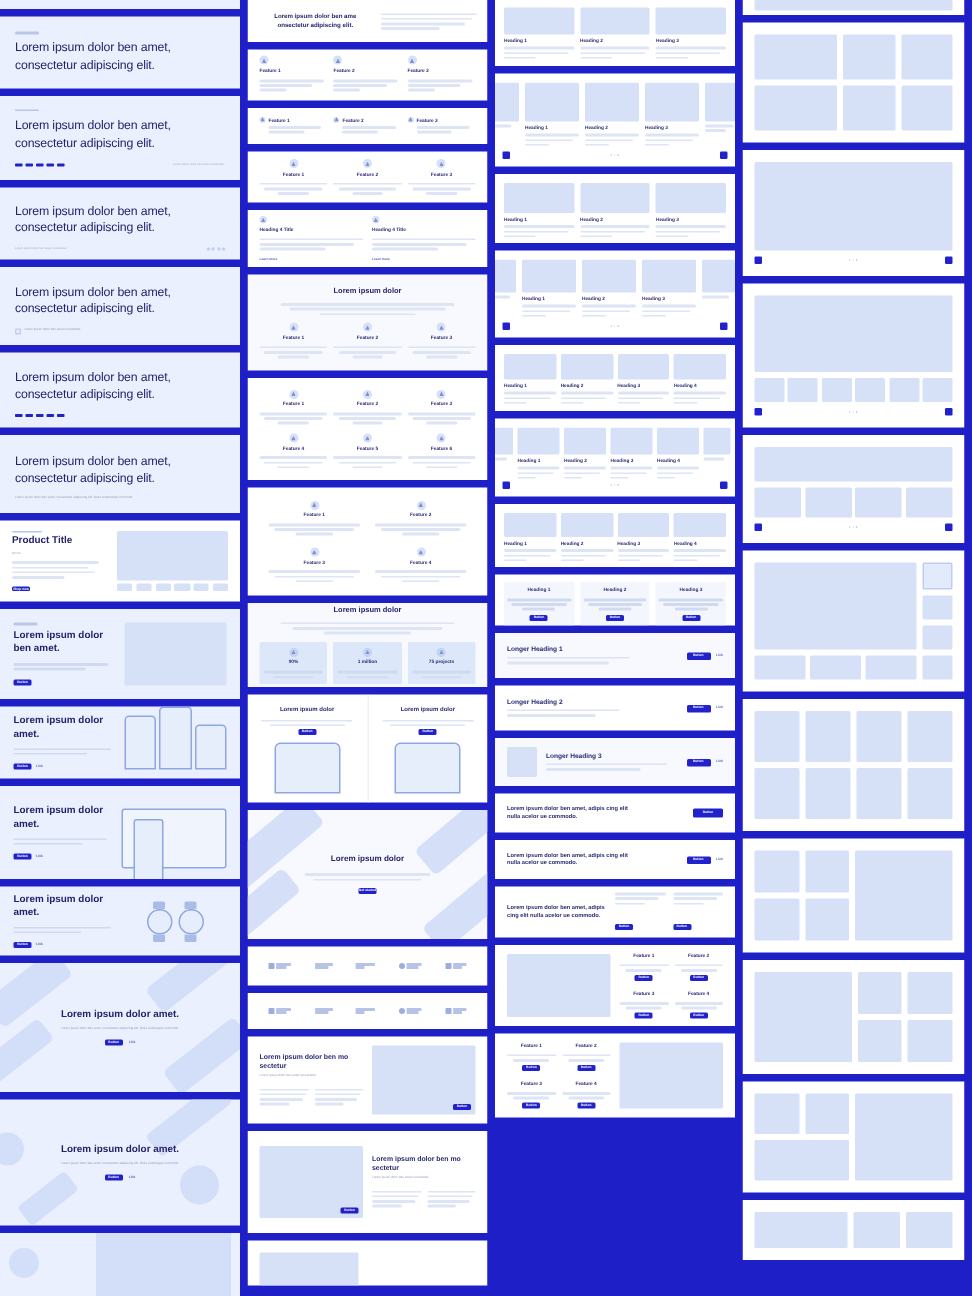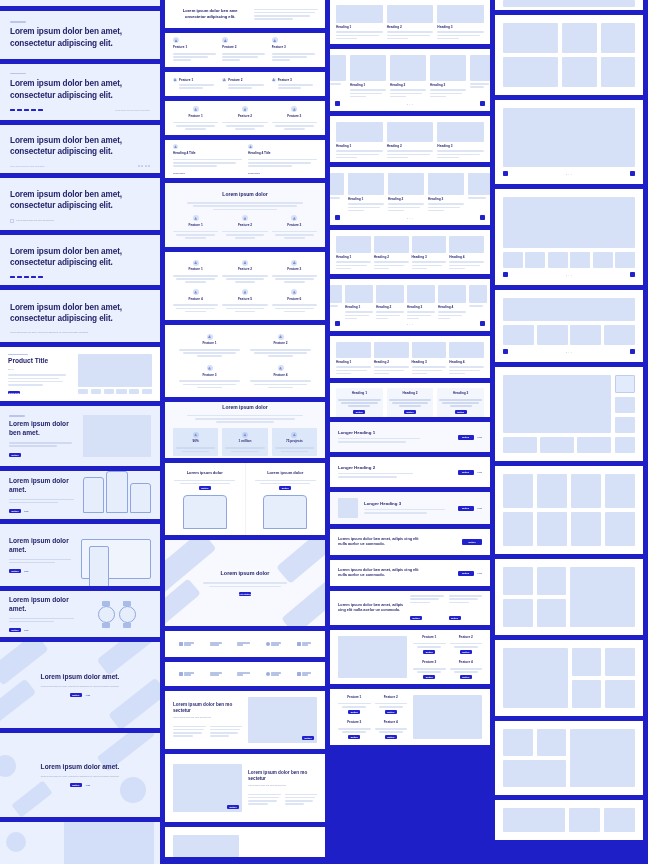--- a/index.html
+++ b/index.html
@@ -16,21 +16,21 @@
   .c2 { width: 160px; }
   .c3 { width: 160px; }
   .c4 { width: 148px; }
 
   .sec { background: #ffffff; flex: none; overflow: hidden; position: relative; }
   .sec.tint { background: #eaf0fd; }
   .sec.lgt { background: #f7f9fe; }
 
   
   .eyebrow { height: 2px; width: 16px; background: #b9c6e8; border-radius: 1px; }
-  .h-big { font-size: 8.2px; font-weight: bold; color: #23236b; line-height: 1.35; letter-spacing: -.1px; }
+  .h-big { font-size: 8.2px; font-weight: normal; color: #23236b; line-height: 1.35; letter-spacing: -.1px; }
   .h-med { font-size: 6.6px; font-weight: bold; color: #23236b; line-height: 1.35; }
   .h-sm  { font-size: 4.1px; font-weight: bold; color: #23236b; line-height: 1.4; }
   .h-xs  { font-size: 3.2px; font-weight: bold; color: #2a2a72; line-height: 1.4; }
   .body-2xs { font-size: 2.1px; color: #9aa3c0; line-height: 1.5; }
   .lbl-tiny { font-size: 1.9px; color: #a7b0cc; }
 
   .line { height: 1.6px; background: #dde4f4; border-radius: 1px; margin-bottom: 1.6px; }
   .line.d { background: #cfd9f0; }
   .lines { margin-top: 2px; }
 

